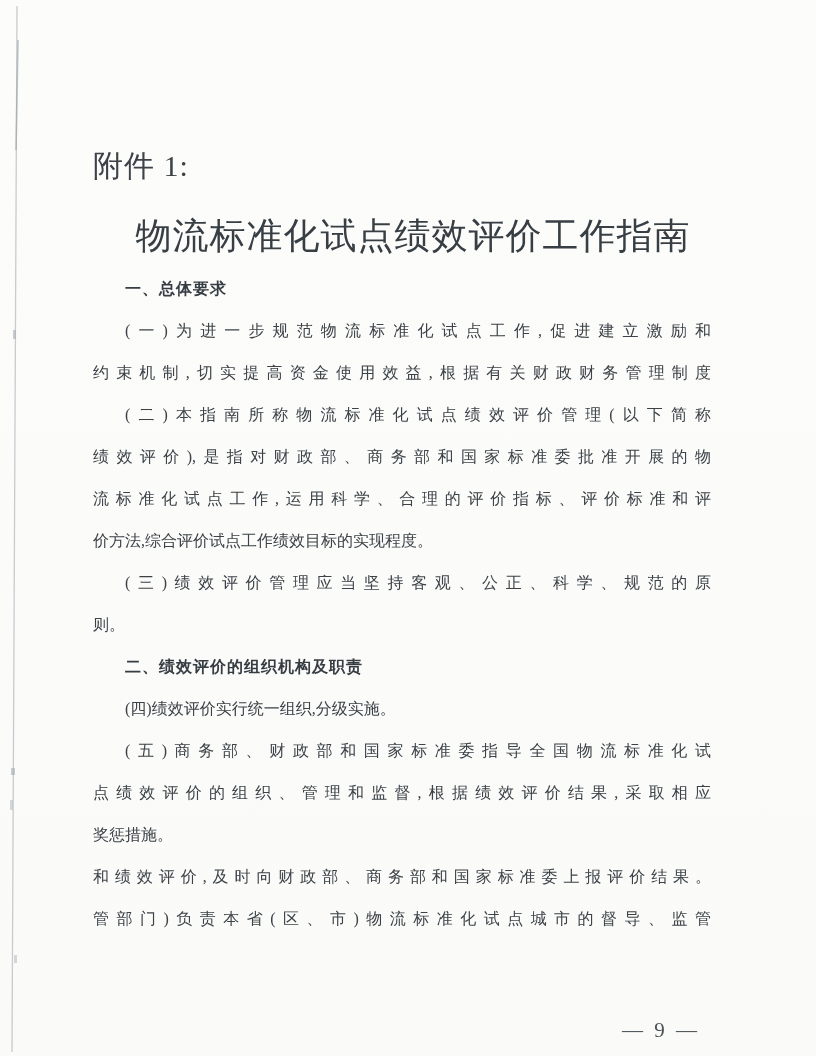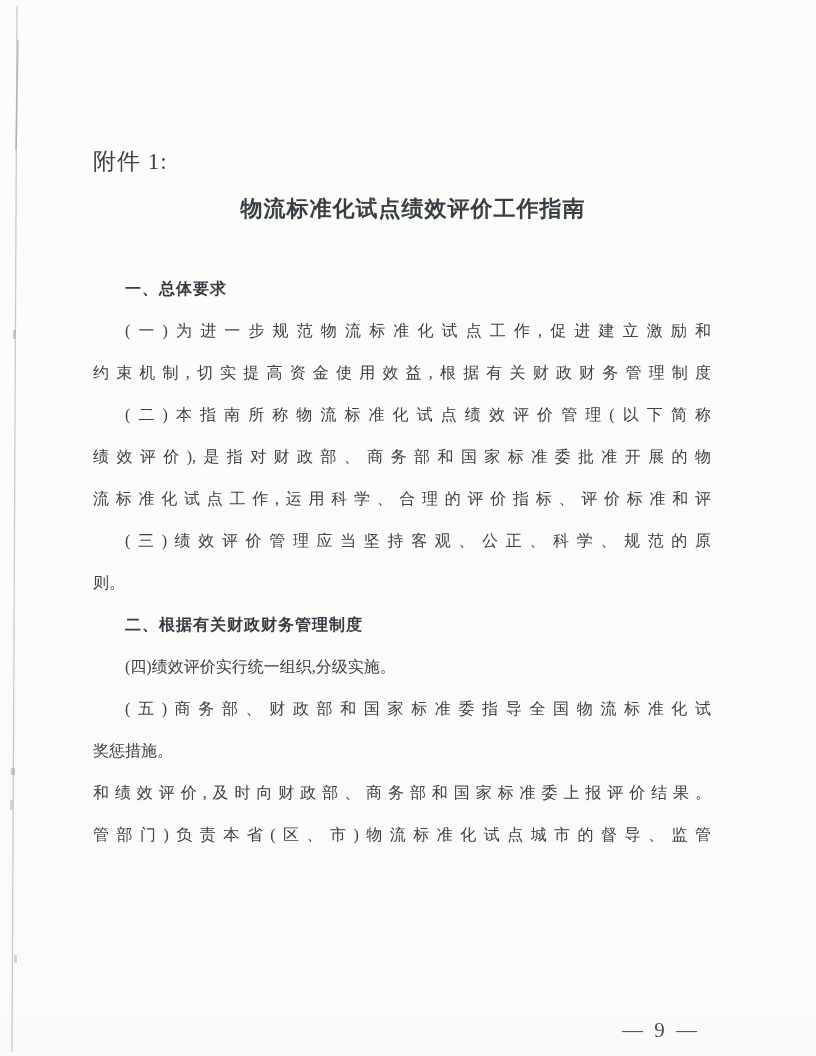--- a/index.html
+++ b/index.html
@@ -11,28 +11,28 @@
     font-family: "Liberation Serif", serif;
     color: #3c4247;
   }
   .sheet {
     position: absolute; inset: 0;
     background: linear-gradient(180deg, #fcfcfb 0%, #fbfbfa 60%, #fafaf9 100%);
   }
   .scan-artifacts { position: absolute; inset: 0; pointer-events: none; }
   .attachment-label {
     position: absolute; left: 93px; top: 146px;
-    font-size: 23px; letter-spacing: 1px;
+    font-size: 30px; letter-spacing: 1px;
   }
   .doc-title {
-    position: absolute; left: 93px; top: 194px; width: 640px;
+    position: absolute; left: 93px; top: 212px; width: 640px;
     text-align: center;
     font-family: "Liberation Sans", sans-serif;
-    font-weight: bold;
-    font-size: 22px;
+    font-weight: normal;
+    font-size: 36px;
     letter-spacing: 1px;
     color: #383f44;
   }
   .body-block {
     position: absolute; left: 93px; top: 268px; width: 618px;
     font-size: 16px; line-height: 42px;
   }
   .line { height: 42px; white-space: nowrap; }
   .line.justify {
     white-space: normal;
@@ -71,25 +71,27 @@
 
   <div class="doc-title">物流标准化试点绩效评价工作指南</div>
 
   <div class="body-block">
     <div class="line heading">一、总体要求</div>
     <div class="line indent justify">(一)为进一步规范物流标准化试点工作,促进建立激励和</div>
     <div class="line justify">约束机制,切实提高资金使用效益,根据有关财政财务管理制度</div>
     <div class="line indent justify">(二)本指南所称物流标准化试点绩效评价管理(以下简称</div>
     <div class="line justify">绩效评价),是指对财政部、商务部和国家标准委批准开展的物</div>
     <div class="line justify">流标准化试点工作,运用科学、合理的评价指标、评价标准和评</div>
+    <div class="line">价方法,综合评价试点工作绩效目标的实现程度。</div>
     <div class="line indent justify">(三)绩效评价管理应当坚持客观、公正、科学、规范的原</div>
     <div class="line">则。</div>
-    <div class="line heading">二、根据有关财政财务管理制度</div>
+    <div class="line heading">二、绩效评价的组织机构及职责</div>
     <div class="line indent">(四)绩效评价实行统一组织,分级实施。</div>
     <div class="line indent justify">(五)商务部、财政部和国家标准委指导全国物流标准化试</div>
+    <div class="line justify">点绩效评价的组织、管理和监督,根据绩效评价结果,采取相应</div>
     <div class="line">奖惩措施。</div>
     <div class="line justify">和绩效评价,及时向财政部、商务部和国家标准委上报评价结果。</div>
     <div class="line justify">管部门)负责本省(区、市)物流标准化试点城市的督导、监管</div>
   </div>
 
   <div class="page-number">— 9 —</div>
 
 </div>
 
 </body></html>

